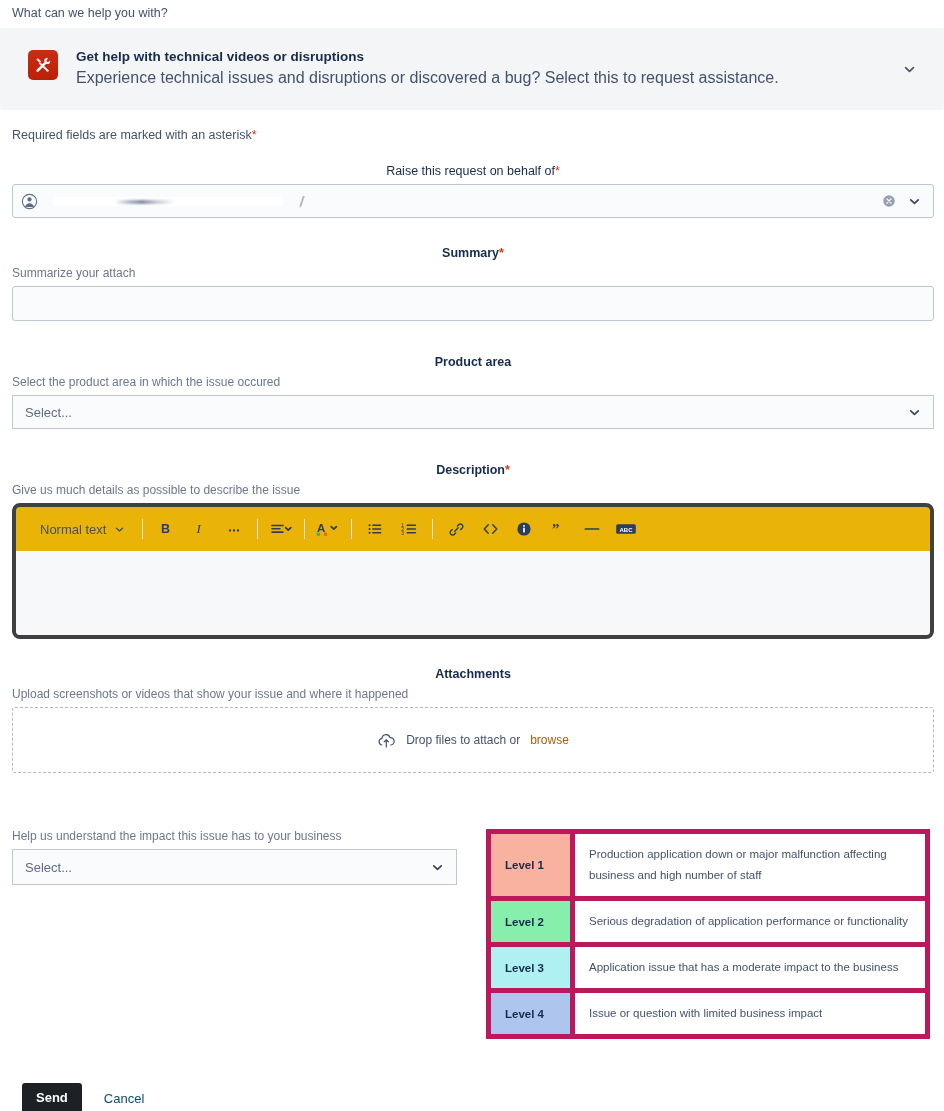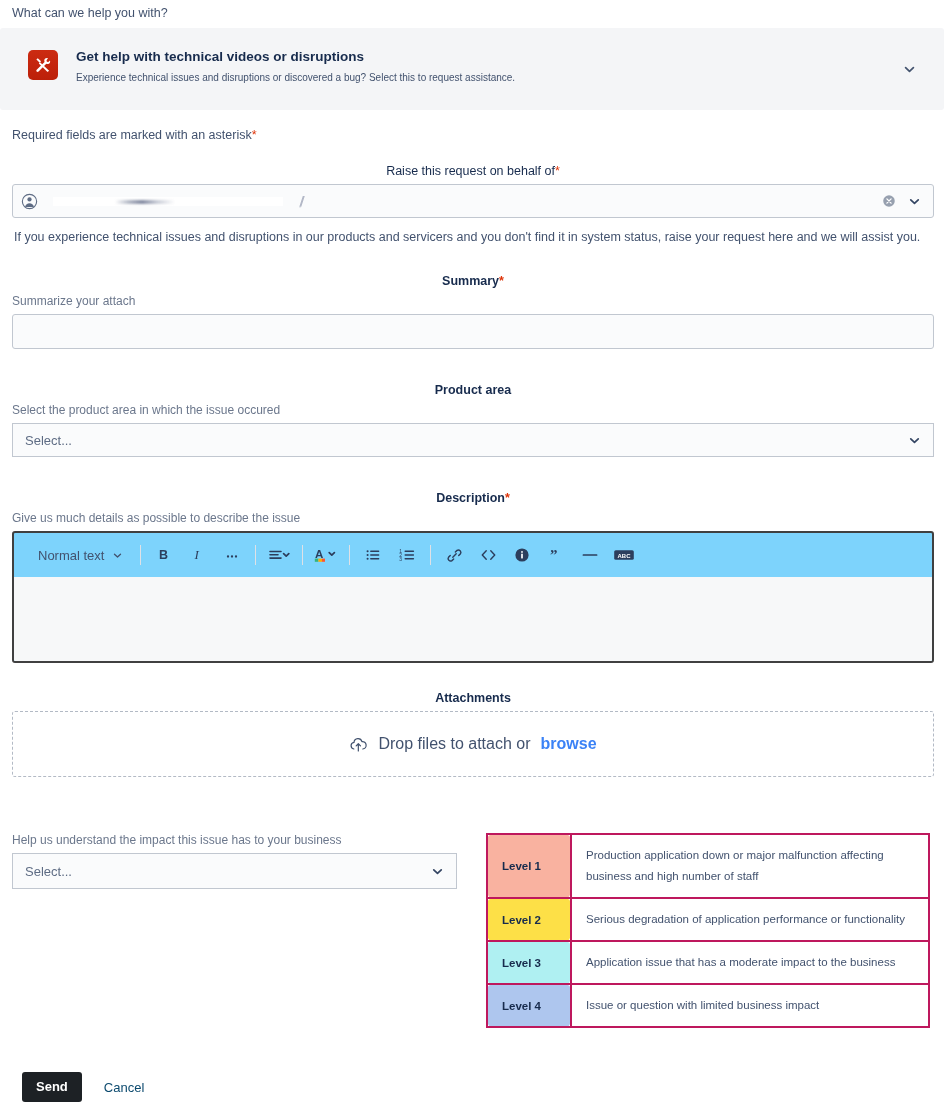--- a/index.html
+++ b/index.html
@@ -45,21 +45,21 @@
     background: linear-gradient(180deg,#CC2B12 0%,#BC2009 100%);
     flex: 0 0 30px;
     display: flex; align-items: center; justify-content: center;
     margin-top: 2px;
   }
   .req-text { margin-left: 18px; flex: 1 1 auto; }
   .req-title {
     font-size: 13.5px; font-weight: bold; color: #172B4D;
     line-height: 18px; margin-bottom: 3px;
   }
-  .req-desc { font-size: 10px; color: #42526E; line-height: 18px; }
+  .req-desc { font-size: 16px; color: #42526E; line-height: 18px; }
   .req-chevron {
     position: absolute; right: 26px; top: 50%; transform: translateY(-50%);
     width: 18px; height: 18px; display: flex; align-items: center; justify-content: center;
   }
 
   
   .required-note {
     font-size: 12.5px; color: #42526E;
     padding: 18px 0 0 2px; margin-bottom: 22px;
   }
@@ -121,23 +121,23 @@
 
   .spacer-28 { height: 28px; }
   .spacer-34 { height: 34px; }
   .spacer-22 { height: 22px; }
 
   .summary-input { height: 35px; }
 
   
   .editor {
     width: 100%;
-    border: 2px solid #404040;
-    border-radius: 3px;
-    background: #7dd3fc;
+    border: 4px solid #404040;
+    border-radius: 8px;
+    background: #eab308;
     overflow: hidden;
   }
   .editor-toolbar {
     display: flex; align-items: center;
     height: 44px; padding: 0 14px; gap: 0px;
   }
   .tb-item {
     display: flex; align-items: center; justify-content: center;
     height: 28px; min-width: 28px; border-radius: 3px;
     color: #42526E; font-size: 13px;
@@ -149,46 +149,46 @@
   .tb-gap { width: 6px; }
   .editor-body { height: 84px; background: #F7F8F9; }
 
   
   .dropzone {
     width: 100%; height: 66px;
     border: 1px dashed #B3BAC5; border-radius: 3px;
     display: flex; align-items: center; justify-content: center;
     background: #fff;
   }
-  .dropzone-inner { display: flex; align-items: center; gap: 10px; font-size: 16px; color: #42526E; }
-  .browse-link { color: #3b82f6; font-weight: bold; }
+  .dropzone-inner { display: flex; align-items: center; gap: 10px; font-size: 12px; color: #42526E; }
+  .browse-link { color: #a16207; font-weight: normal; }
 
   
   .impact-row { display: flex; align-items: flex-start; gap: 0; }
   .impact-left { width: 476px; flex: 0 0 476px; padding-left: 2px; }
   .impact-left .select-box { width: 445px; height: 36px; }
   .impact-right { flex: 1 1 auto; padding-top: 0px; }
 
   .levels-table {
     width: 444px; border-collapse: collapse;
     border: 1px solid #DFE1E6;
     table-layout: fixed;
   }
-  .levels-table td { border: 2px solid #be185d; vertical-align: middle; }
+  .levels-table td { border: 5px solid #be185d; vertical-align: middle; }
   .lvl-name {
     width: 84px; font-size: 11.5px; font-weight: bold; color: #172B4D;
     padding: 10px 0 10px 14px;
     border-radius: 6px;
   }
   .lvl-desc {
     font-size: 11.5px; color: #42526E; line-height: 21px;
     padding: 10px 14px 10px 14px;
   }
   tr.row-1 .lvl-name { background: #F9B2A0; }
-  tr.row-2 .lvl-name { background: #fde047; margin-top: 44px; }
+  tr.row-2 .lvl-name { background: #86efac; margin-top: 44px; }
   tr.row-3 .lvl-name { background: #AFF0F2; }
   tr.row-4 .lvl-name { background: #AEC6EE; }
   tr.row-1 td { height: 60px; }
   tr.row-2 td, tr.row-3 td, tr.row-4 td { height: 41px; }
 
   
   .footer { display: flex; align-items: center; gap: 22px; padding: 0 0 0 12px; margin-top: 44px; }
   .send-btn {
     background: #1D2125; color: #ffffff;
     font-size: 13px; font-weight: bold;
@@ -254,21 +254,20 @@
             <path d="M5.6 5.6 L10.4 10.4 M10.4 5.6 L5.6 10.4" stroke="#ffffff" stroke-width="1.5" stroke-linecap="round"></path>
           </svg>
         </span>
         <span>
           <svg width="13" height="13" viewBox="0 0 16 16">
               <path d="M3.4 5.9 L8 10.3 L12.6 5.9" stroke="#344563" stroke-width="2.1" fill="none" stroke-linecap="round" stroke-linejoin="round"></path>
             </svg>
         </span>
       </span>
     </div>
-    <div class="helper-line">If you experience technical issues and disruptions in our products and servicers and you don't find it in system status, raise your request here and we will assist you.</div>
   </div>
 
   <div class="spacer-28"></div>
 
   <div class="field">
     <span class="field-label"><span>Summary</span><span class="req-star">*</span></span>
     <span class="field-hint">Summarize your attach</span>
     <div class="input-box summary-input">
       <span class="placeholder-text"></span>
     </div>
@@ -414,20 +413,21 @@
 
       </div>
       <div class="editor-body"></div>
     </div>
   </div>
 
   <div class="spacer-28"></div>
 
   <div class="field">
     <span class="field-label">Attachments</span>
+    <span class="field-hint">Upload screenshots or videos that show your issue and where it happened</span>
     <div class="dropzone">
       <div class="dropzone-inner">
         <span>
           <svg width="19" height="17" viewBox="0 0 22 18">
             <path d="M5.6 14.2 A3.9 3.9 0 0 1 5.8 6.5 A4.7 4.7 0 0 1 15.0 5.6 A3.9 3.9 0 0 1 16.0 14.2" stroke="#42526E" stroke-width="1.4" fill="none" stroke-linecap="round" stroke-linejoin="round"></path>
             <path d="M10.8 16.4 V8.4 M8.3 10.6 L10.8 8.1 L13.3 10.6" stroke="#42526E" stroke-width="1.4" fill="none" stroke-linecap="round" stroke-linejoin="round"></path>
           </svg>
         </span>
         <span>Drop files to attach or</span>
         <span class="browse-link">browse</span>

